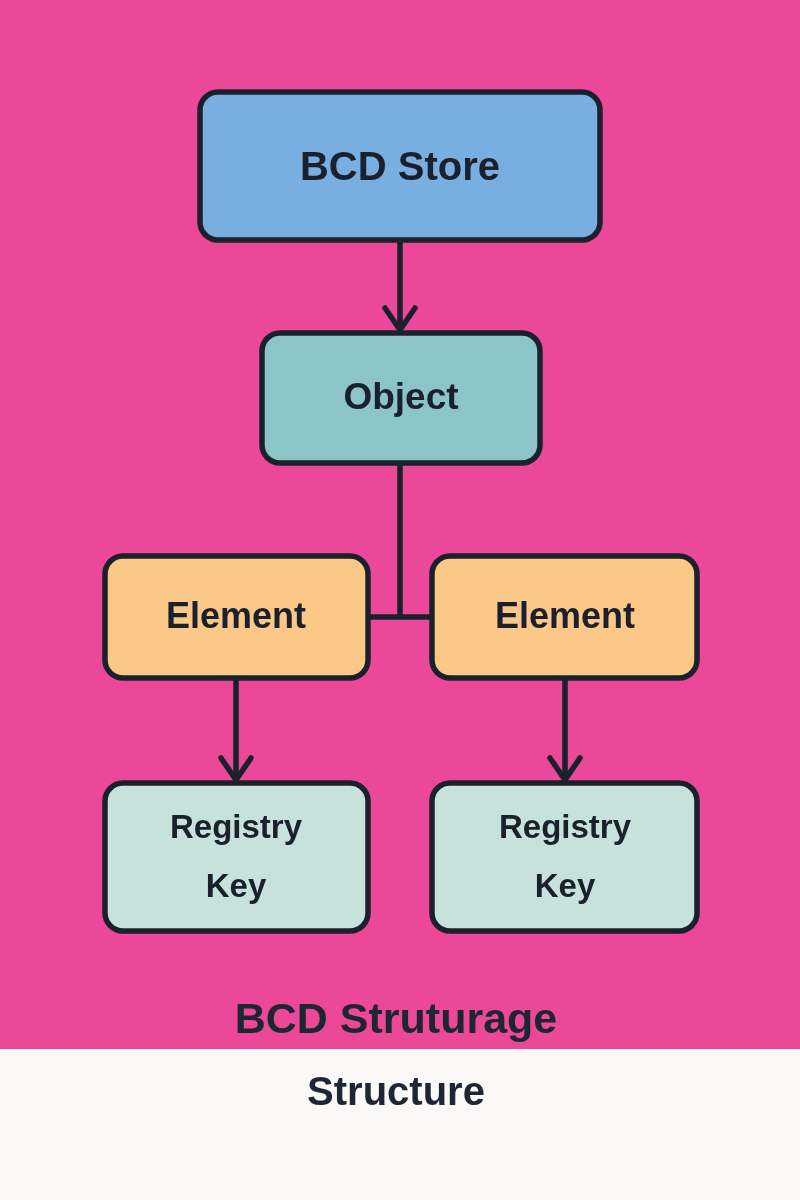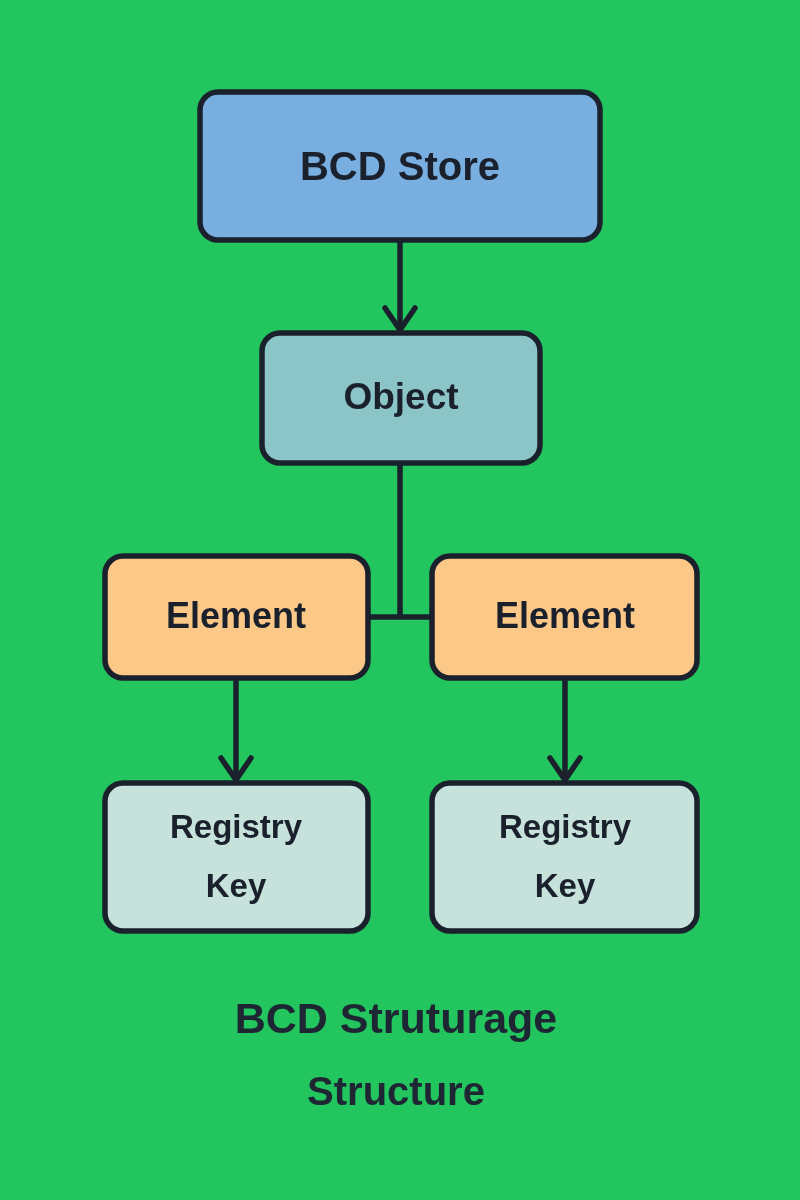--- a/index.html
+++ b/index.html
@@ -10,22 +10,22 @@
   body {
     width: 800px;
     height: 1200px;
     background: #faf9f7;
     font-family: "Liberation Sans", sans-serif;
     overflow: hidden;
   }
   #canvas {
     position: relative;
     width: 800px;
-    height: 1200px;
-    background: #22c55e;
+    height: 1049px;
+    background: #ec4899;
   }
   #diagram-svg {
     position: absolute;
     left: 0;
     top: 0;
     width: 800px;
     height: 1200px;
     display: block;
   }
   .node-label {

